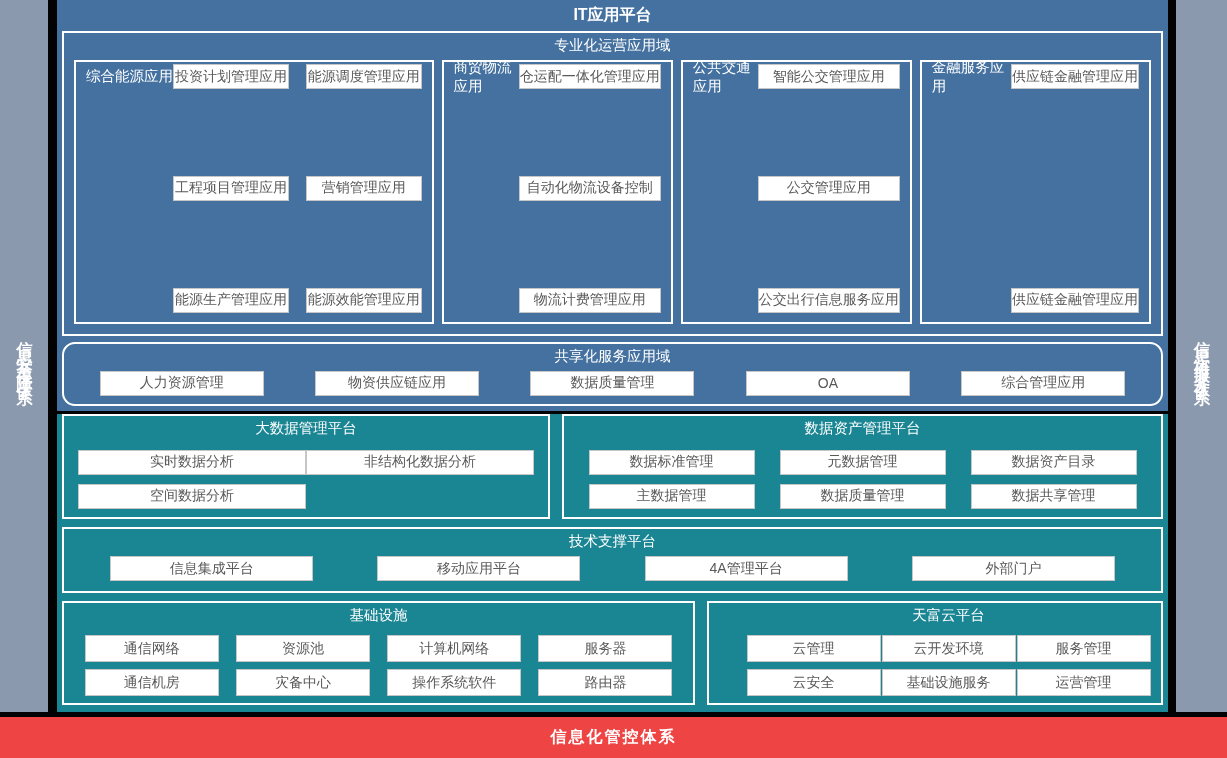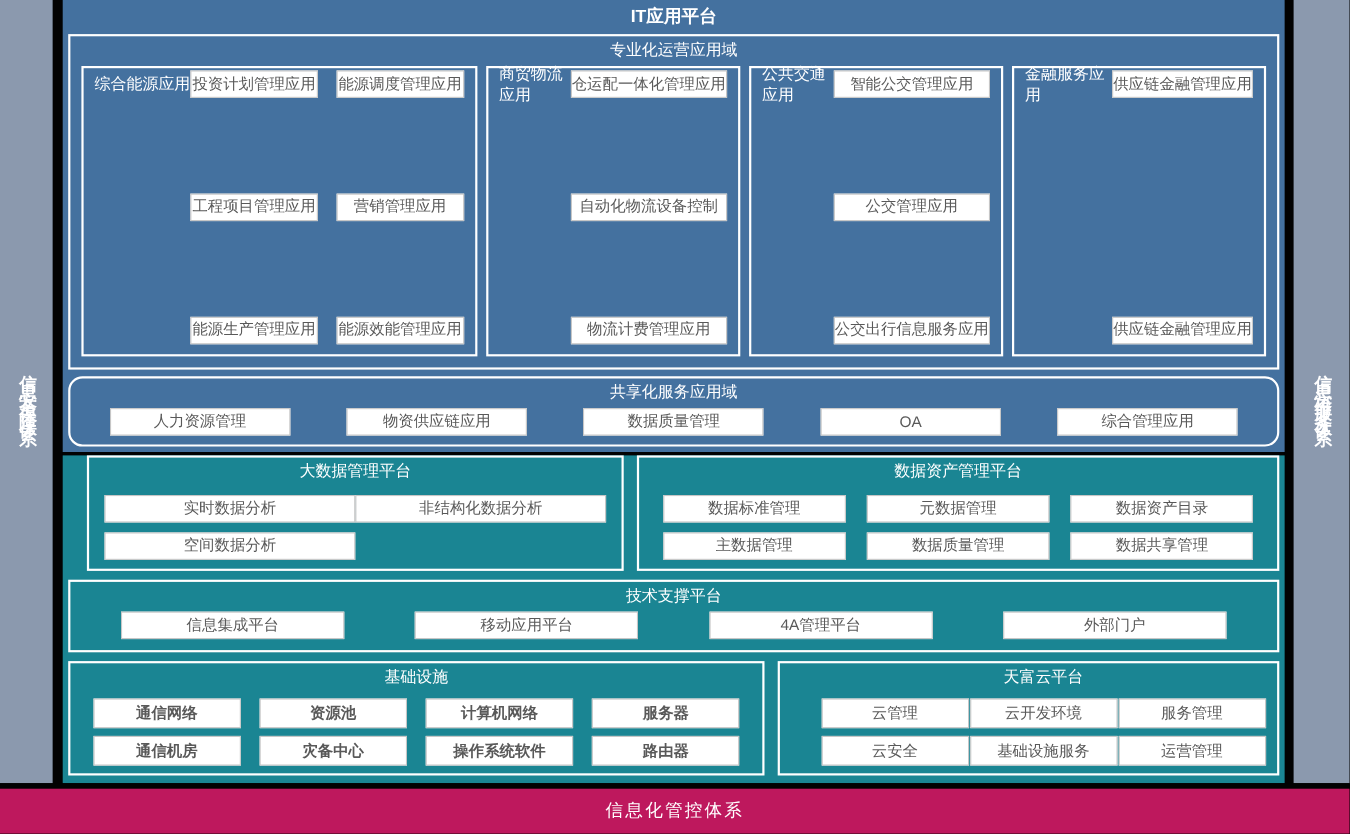--- a/index.html
+++ b/index.html
@@ -57,41 +57,41 @@
   .box-shared { height:64px; margin-bottom:5px;border-radius:13px; }
   .grid-5 { display:grid; grid-template-columns:repeat(5,1fr); padding:2px 10px 0; }
   .grid-5 .pill { width:164px; margin:0 auto; }
 
   
   .tech-section { height:340px; background:#1a8593; padding:0 5px; display:flex; flex-direction:column; }
   .tech-row { display:flex; gap:12px; }
   .tech-row.r1 { height:105px; margin-bottom:8px; }
   .tech-row.r2 { flex:1; margin-bottom:7px; }
   .tech-box { border:2px solid #fff; display:flex; flex-direction:column; }
-  .box-bigdata { flex:0 0 478px;margin-left:17px; }
+  .box-bigdata { flex:0 0 478px; }
   .box-dataasset { flex:1; }
   .box-support { height:66px; margin-bottom:8px; }
   .box-infra { flex:0 0 633px; }
   .box-cloud { flex:1;padding-left:27px; }
   .tgrid { flex:1; display:grid; align-content:space-evenly; }
   .tgrid-2 { grid-template-columns:repeat(2,1fr); padding:0 14px; }
   .tgrid-2 .pill { width:228px; margin:0 auto; }
   .tgrid-3a { grid-template-columns:repeat(3,1fr); padding:0 12px; }
   .tgrid-3a .pill { width:166px; margin:0 auto; }
   .grid-4s { display:grid; grid-template-columns:repeat(4,1fr); padding:2px 14px 0; }
   .grid-4s .pill { width:203px; margin:0 auto; }
   .tgrid-4 { grid-template-columns:repeat(4,1fr); padding:0 12px; }
-  .tgrid-4 .pill { width:134px; margin:0 auto; height:27px;font-weight:bold; }
+  .tgrid-4 .pill { width:134px; margin:0 auto; height:27px; }
   .tgrid-3b { grid-template-columns:repeat(3,1fr); padding:0 10px; }
   .tgrid-3b .pill { width:134px; margin:0 auto; height:27px; }
 
   
   .bottom-divider { height:5px; background:#020202; }
   .bottom-bar {
-    height:41px; background:#be185d; color:#fff; font-weight:normal; font-size:16px;
+    height:41px; background:#ef4444; color:#fff; font-weight:bold; font-size:16px;
     display:flex; align-items:center; justify-content:center; letter-spacing:2px;
   }
 </style>
 </head>
 <body>
 
 <div class="root">
   <div class="upper">
 
     <div class="side-bar left">

